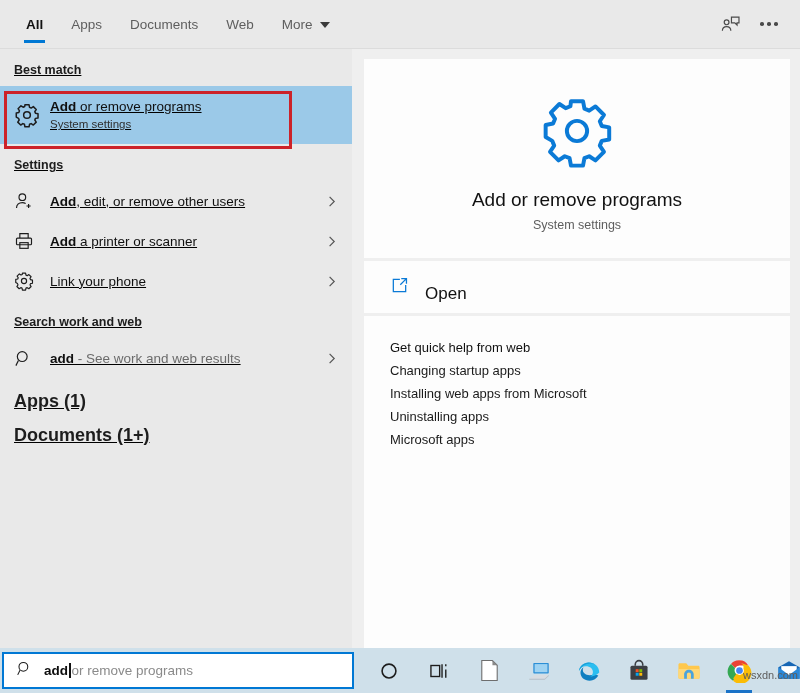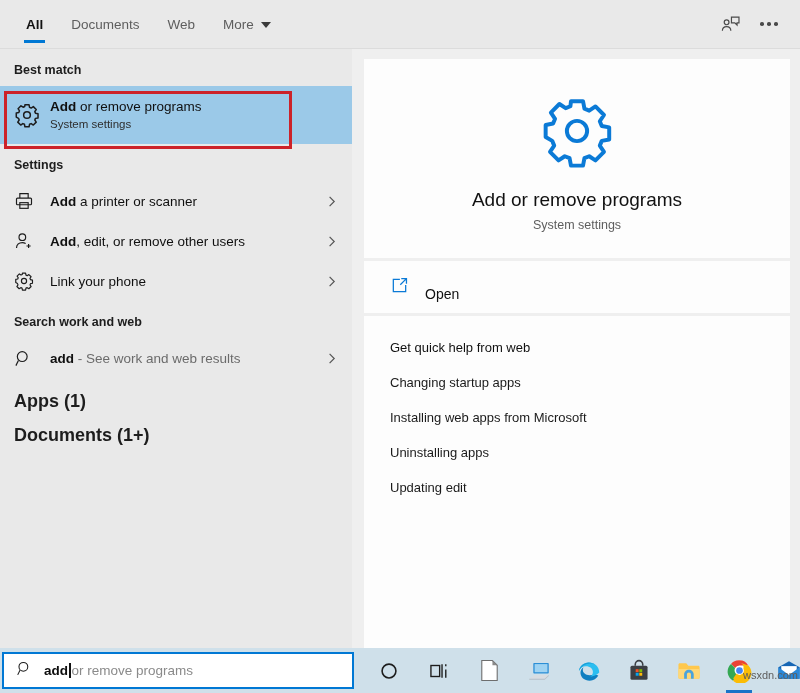--- a/index.html
+++ b/index.html
@@ -62,20 +62,21 @@
   
   .body { flex: 1; display: flex; min-height: 0; }
 
   
   .left {
     width: 352px; flex: none;
     background: #e9e9e9;
     padding: 0;
     position: relative;
     border-top: 1px solid #dcdcdc;
+    text-decoration: underline;
   }
   .grouphdr {
     font-size: 12.5px; font-weight: bold; color: #1d1d1d;
     padding: 14px 0 9px 14px;
   }
 
   .bestmatch-wrap { position: relative; }
   .row {
     display: flex; align-items: center;
     height: 40px; padding: 0 10px 0 14px;
@@ -117,24 +118,24 @@
   .card { background: #fdfdfd; }
   .card.hero {
     padding: 34px 0 26px;
     display: flex; flex-direction: column; align-items: center;
   }
   .hero-title { font-size: 19px; color: #111; margin-top: 16px; }
   .hero-sub { font-size: 12.5px; color: #5e5e5e; margin-top: 7px; }
   .card.open {
     height: 52px; display: flex; align-items: center; padding-left: 26px; gap: 16px;
   }
-  .open-label { font-size: 14px; color: #111; margin-top: 13px; }
+  .open-label { font-size: 17px; color: #111; margin-top: 13px; }
   .card.help { flex: 1; padding: 24px 0 0 26px; }
   .help-title { font-size: 13px; font-weight: normal; color: #111; }
-  .help-link { font-size: 13px; color: #1b1b1b; margin-top: 20px; cursor: default; }
+  .help-link { font-size: 13px; color: #1b1b1b; margin-top: 8px; cursor: default; }
 
   
   .taskbar {
     position: absolute; left: 0; bottom: 0;
     width: 800px; height: 45px;
     background: #cfe0ea;
     display: flex; align-items: center;
   }
   .searchbox {
     width: 352px; height: 37px; margin-left: 2px; flex: none;
@@ -165,20 +166,23 @@
 </head>
 <body>
 
 <div id="root">
 
   <div class="flyout">
 
     <div class="tabbar">
       <div class="tab active">
         <span>All</span>
+      </div>
+      <div class="tab">
+        <span>Apps</span>
       </div>
       <div class="tab">
         <span>Documents</span>
       </div>
       <div class="tab">
         <span>Web</span>
       </div>
       <div class="tab">
         <span>More</span>
         <span class="caret"></span>
@@ -222,45 +226,45 @@
             </div>
           </div>
           <div class="redbox"></div>
         </div>
 
         <div class="grouphdr">Settings</div>
 
         <div class="row">
           <div class="ricon">
             <svg width="20" height="20" viewBox="0 0 24 24" fill="none" stroke="#1d1d1d" stroke-width="1.4">
-              <path d="M7 8.5V3.2h10v5.3"></path>
-              <rect x="3" y="8.5" width="18" height="8" rx="1.2"></rect>
-              <rect x="7" y="14" width="10" height="6.8"></rect>
+              <circle cx="10" cy="7.4" r="4"></circle>
+              <path d="M3 20.5c0-4.1 3.1-6.6 7-6.6 1.5 0 2.9.4 4 1"></path>
+              <path d="M17.5 15.5v5M15 18h5"></path>
             </svg>
           </div>
           <div class="rtext">
-            <div class="rtitle"><b>Add</b><span> a printer or scanner</span></div>
+            <div class="rtitle"><b>Add</b><span>, edit, or remove other users</span></div>
           </div>
           <div class="chev">
             <svg width="13" height="13" viewBox="0 0 24 24" fill="none" stroke="#555" stroke-width="2.2">
                 <path d="M8.5 3.5L17 12l-8.5 8.5"></path>
               </svg>
           </div>
         </div>
 
         <div class="row">
           <div class="ricon">
             <svg width="20" height="20" viewBox="0 0 24 24" fill="none" stroke="#1d1d1d" stroke-width="1.4">
-              <circle cx="10" cy="7.4" r="4"></circle>
-              <path d="M3 20.5c0-4.1 3.1-6.6 7-6.6 1.5 0 2.9.4 4 1"></path>
-              <path d="M17.5 15.5v5M15 18h5"></path>
+              <path d="M7 8.5V3.2h10v5.3"></path>
+              <rect x="3" y="8.5" width="18" height="8" rx="1.2"></rect>
+              <rect x="7" y="14" width="10" height="6.8"></rect>
             </svg>
           </div>
           <div class="rtext">
-            <div class="rtitle"><b>Add</b><span>, edit, or remove other users</span></div>
+            <div class="rtitle"><b>Add</b><span> a printer or scanner</span></div>
           </div>
           <div class="chev">
             <svg width="13" height="13" viewBox="0 0 24 24" fill="none" stroke="#555" stroke-width="2.2">
                 <path d="M8.5 3.5L17 12l-8.5 8.5"></path>
               </svg>
           </div>
         </div>
 
         <div class="row">
           <div class="ricon">
@@ -323,21 +327,21 @@
             </svg>
           </span>
           <span class="open-label">Open</span>
         </div>
 
         <div class="card help">
           <div class="help-title">Get quick help from web</div>
           <div class="help-link">Changing startup apps</div>
           <div class="help-link">Installing web apps from Microsoft</div>
           <div class="help-link">Uninstalling apps</div>
-          <div class="help-link">Updating edit</div>
+          <div class="help-link">Microsoft apps</div>
         </div>
       </div>
     </div>
   </div>
 
   <div class="taskbar">
 
     <div class="searchbox">
       <span>
         <svg width="17" height="17" viewBox="0 0 24 24" fill="none" stroke="#1d1d1d" stroke-width="1.5">

